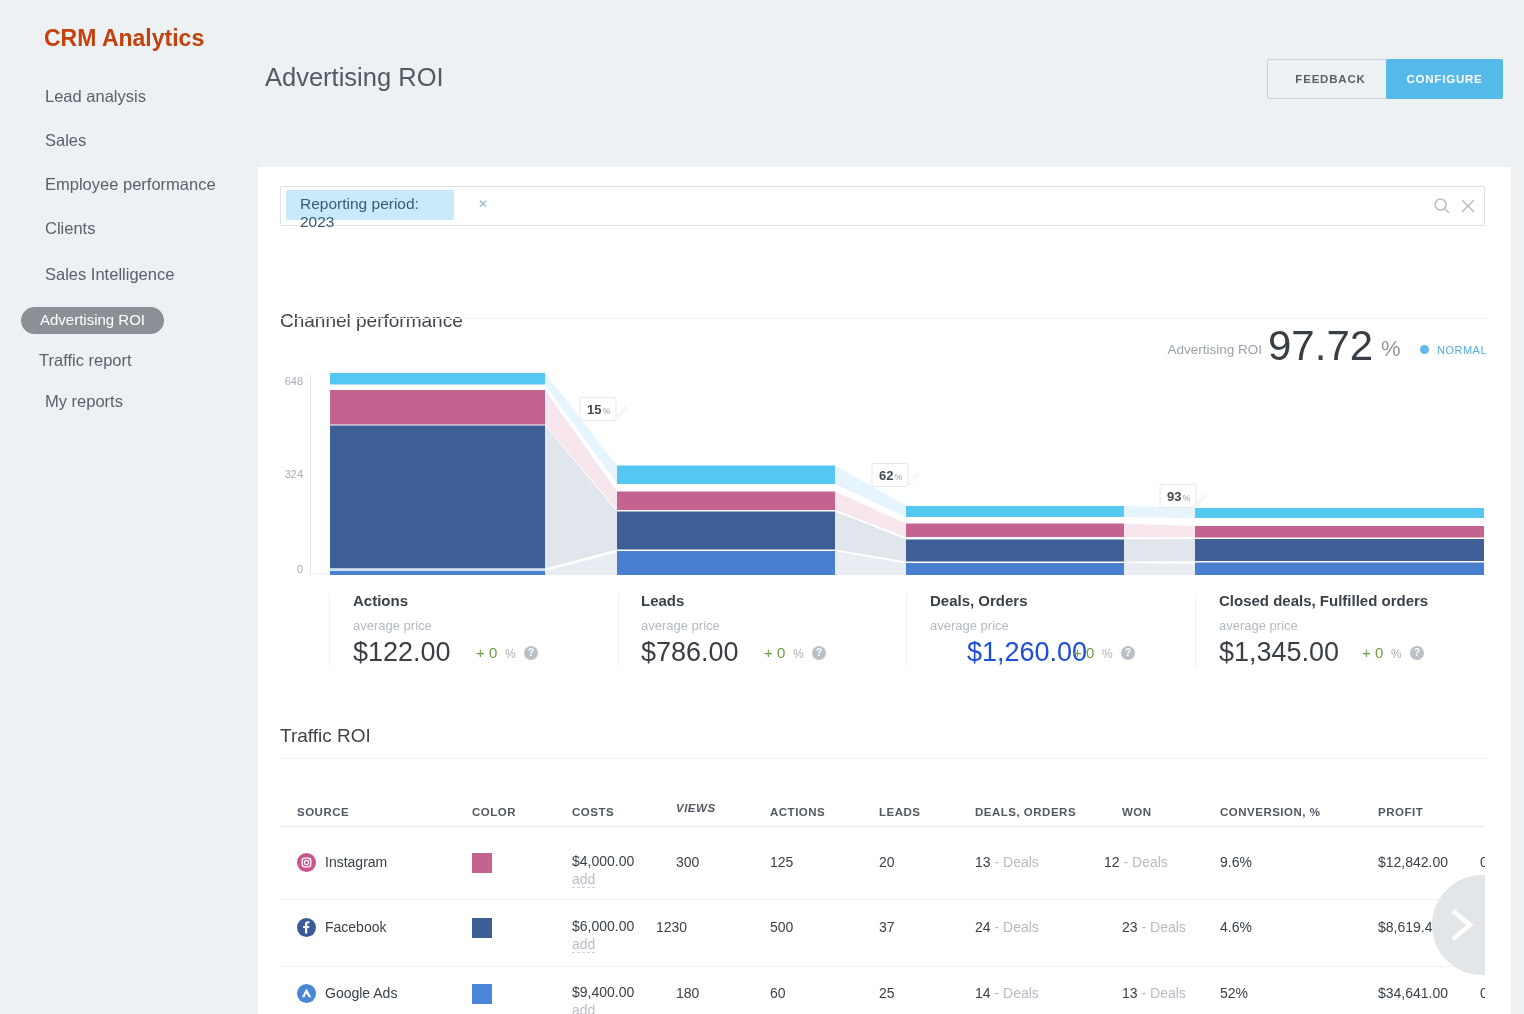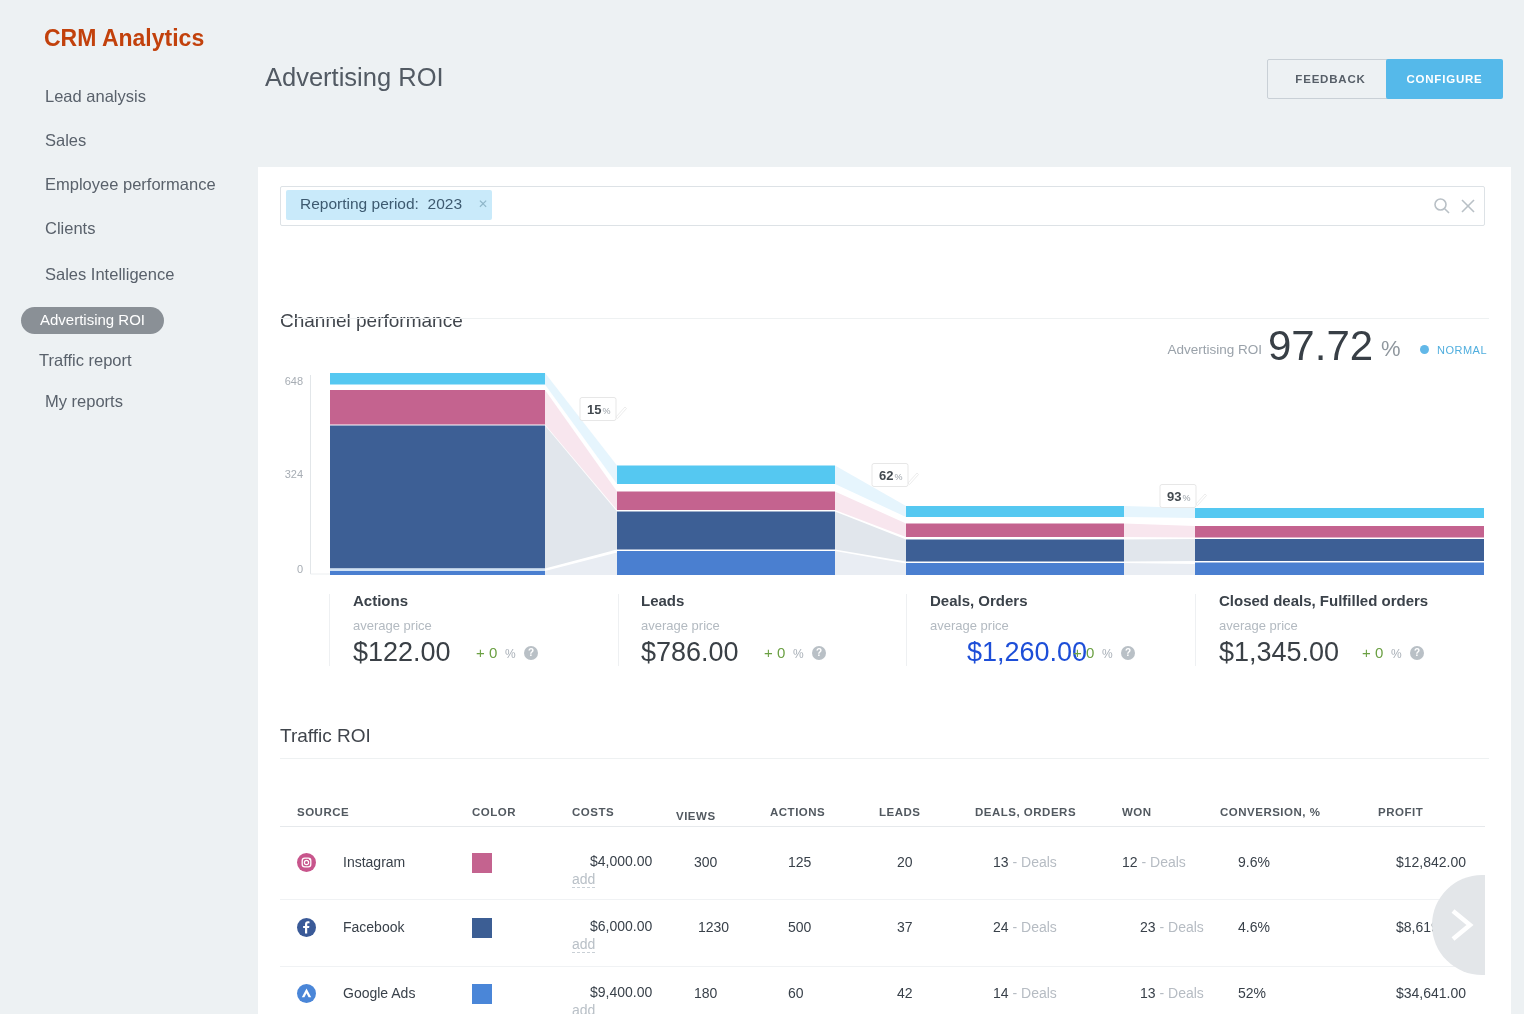--- a/index.html
+++ b/index.html
@@ -20,21 +20,21 @@
 <div class="abs" style="left:39px; top:351px; font-size:16.5px; color:#59616b;">Traffic report</div>
 <div class="abs" style="left:45px; top:392px; font-size:16.5px; color:#59616b;">My reports</div>
 
 <div class="abs" style="left:265px; top:63px; font-size:25.5px; color:#525a63;">Advertising ROI</div>
 <div class="abs" style="left:1267px; top:59px; width:127px; height:40px; border:1px solid #c9d0d6; border-radius:2px; font-size:11.5px; font-weight:700; color:#575f68; letter-spacing:0.8px; text-align:center; line-height:38px;">FEEDBACK</div>
 <div class="abs" style="left:1386px; top:59px; width:117px; height:40px; background:#55b9ea; border-radius:2px; font-size:11.5px; font-weight:700; color:#fff; letter-spacing:0.8px; text-align:center; line-height:40px;">CONFIGURE</div>
 
 <div class="abs" id="card" style="left:258px; top:167px; width:1253px; height:847px; background:#fff;"></div>
 
 <div class="abs" style="left:280px; top:186px; width:1205px; height:40px; background:#fff; border:1px solid #dde2e6; border-radius:2px;"></div>
-<div class="abs" style="left:286px; top:190px; width:206px; height:30px; background:#c9eafa; border-radius:2px;">
+<div class="abs" style="left:286px; top:190px; width:168px; height:30px; background:#c9eafa; border-radius:2px;">
   <span class="abs" style="left:14px; top:5px; font-size:15.5px; color:#3d5a70;">Reporting period:&nbsp; 2023</span>
   <span class="abs" style="left:192px; top:7px; font-size:12px; color:#8fb6c9;">✕</span>
 </div>
 <svg class="abs" style="left:1432px; top:196px;" width="20" height="20" viewBox="0 0 20 20">
   <circle cx="8.5" cy="8.5" r="5.5" fill="none" stroke="#b9c0c6" stroke-width="1.6"></circle>
   <line x1="12.7" y1="12.7" x2="17" y2="17" stroke="#b9c0c6" stroke-width="1.6"></line>
 </svg>
 <svg class="abs" style="left:1459px; top:197px;" width="18" height="18" viewBox="0 0 18 18">
   <line x1="3" y1="3" x2="15" y2="15" stroke="#b9c0c6" stroke-width="1.6"></line>
   <line x1="15" y1="3" x2="3" y2="15" stroke="#b9c0c6" stroke-width="1.6"></line>
@@ -147,21 +147,21 @@
 <div class="abs" style="left:1410px; top:646px; width:14px; height:14px; border-radius:50%; background:#b9c0c6; color:#fff; font-size:10px; font-weight:700; text-align:center; line-height:14px;">?</div>
 
 <div class="abs" style="left:280px; top:725px; font-size:19px; color:#40454c;">Traffic ROI</div>
 <div class="abs" style="left:280px; top:758px; width:1209px; height:1px; background:#eef1f2;"></div>
 
 <div class="abs" id="table" style="left:280px; top:770px; width:1205px; height:244px; overflow:hidden;">
 
   <div class="abs hdr" style="left:17px; top:36px;">SOURCE</div>
   <div class="abs hdr" style="left:192px; top:36px;">COLOR</div>
   <div class="abs hdr" style="left:292px; top:36px;">COSTS</div>
-  <div class="abs hdr" style="left:396px; top:40px;">VIEWS</div>
+  <div class="abs hdr" style="left:396px; top:32px;font-style:italic;">VIEWS</div>
   <div class="abs hdr" style="left:490px; top:36px;">ACTIONS</div>
   <div class="abs hdr" style="left:599px; top:36px;">LEADS</div>
   <div class="abs hdr" style="left:695px; top:36px;">DEALS, ORDERS</div>
   <div class="abs hdr" style="left:842px; top:36px;">WON</div>
   <div class="abs hdr" style="left:940px; top:36px;">CONVERSION, %</div>
   <div class="abs hdr" style="left:1098px; top:36px;">PROFIT</div>
   <div class="abs" style="left:0px; top:56px; width:1205px; height:1px; background:#e6e9ec;"></div>
 
   <svg class="abs" style="left:17px; top:83px;" width="19" height="19" viewBox="0 0 19 19">
     <circle cx="9.5" cy="9.5" r="9.5" fill="#c8558c"></circle>
@@ -184,50 +184,50 @@
   <div class="abs" style="left:0px; top:129px; width:1205px; height:1px; background:#f0f2f4;"></div>
 
   <svg class="abs" style="left:17px; top:148px;" width="19" height="19" viewBox="0 0 19 19">
     <circle cx="9.5" cy="9.5" r="9.5" fill="#3a5a98"></circle>
     <path d="M10.2 15.5 L10.2 10.1 L12.1 10.1 L12.4 7.9 L10.2 7.9 L10.2 6.4 C10.2 5.7 10.5 5.3 11.3 5.3 L12.5 5.3 L12.5 3.4 C12.2 3.37 11.5 3.3 10.8 3.3 C9.1 3.3 8.0 4.3 8.0 6.2 L8.0 7.9 L6.1 7.9 L6.1 10.1 L8.0 10.1 L8.0 15.5 Z" fill="#fff"></path>
   </svg>
   <div class="abs cell" style="left:45px; top:149px;text-align:right;">Facebook</div>
   <div class="abs" style="left:192px; top:148px; width:20px; height:20px; background:#3c5e94;"></div>
   <div class="abs cell" style="left:292px; top:148px;">$6,000.00</div>
   <div class="abs" style="left:292px; top:166px; font-size:14px; color:#b9c0c7; border-bottom:1px dashed #c9d0d6;">add</div>
-  <div class="abs cell" style="left:400px; top:149px;">1230</div>
+  <div class="abs cell" style="left:376px; top:149px;">1230</div>
   <div class="abs cell" style="left:490px; top:149px;">500</div>
   <div class="abs cell" style="left:599px; top:149px;">37</div>
   <div class="abs cell" style="left:695px; top:149px;">24 <span class="muted">- Deals</span></div>
   <div class="abs cell" style="left:842px; top:149px;">23 <span class="muted">- Deals</span></div>
   <div class="abs cell" style="left:940px; top:149px;">4.6%</div>
   <div class="abs cell" style="left:1098px; top:149px;">$8,619.45</div>
   <div class="abs cell" style="left:1200px; top:149px;">0</div>
   <div class="abs" style="left:0px; top:196px; width:1205px; height:1px; background:#f0f2f4;"></div>
 
   <svg class="abs" style="left:17px; top:214px;" width="19" height="19" viewBox="0 0 19 19">
     <circle cx="9.5" cy="9.5" r="9.5" fill="#4a86d8"></circle>
     <path d="M9.5 4.6 L14.2 13.2 L11.6 13.2 L9.5 9.2 L7.4 13.2 L4.8 13.2 Z" fill="#fff"></path>
   </svg>
   <div class="abs cell" style="left:45px; top:215px;">Google Ads</div>
   <div class="abs" style="left:192px; top:214px; width:20px; height:20px; background:#4a86d8;"></div>
   <div class="abs cell" style="left:292px; top:214px;">$9,400.00</div>
   <div class="abs" style="left:292px; top:232px; font-size:14px; color:#b9c0c7; border-bottom:1px dashed #c9d0d6;">add</div>
   <div class="abs cell" style="left:396px; top:215px;">180</div>
   <div class="abs cell" style="left:490px; top:215px;">60</div>
-  <div class="abs cell" style="left:599px; top:215px;">42</div>
+  <div class="abs cell" style="left:599px; top:215px;">25</div>
   <div class="abs cell" style="left:695px; top:215px;">14 <span class="muted">- Deals</span></div>
   <div class="abs cell" style="left:842px; top:215px;">13 <span class="muted">- Deals</span></div>
   <div class="abs cell" style="left:940px; top:215px;">52%</div>
   <div class="abs cell" style="left:1098px; top:215px;">$34,641.00</div>
   <div class="abs cell" style="left:1200px; top:215px;">0</div>
 
   <div class="abs" style="left:1152px; top:105px; width:100px; height:100px; border-radius:50%; background:#e3e6e9;"></div>
   <svg class="abs" style="left:1165px; top:135px;" width="30" height="40" viewBox="0 0 30 40">
     <polyline points="8,6 25,20 8,34" fill="none" stroke="#fff" stroke-width="4.5"></polyline>
   </svg>
 </div>
 
 <style>
  .hdr { font-size:11.5px; font-weight:700; color:#525960; letter-spacing:0.5px; }
- .cell { font-size:14px; color:#39414a;margin-left:18px; }
+ .cell { font-size:14px; color:#39414a; }
  .muted { color:#b6bcc3; }
 </style>
 
 </body></html>

